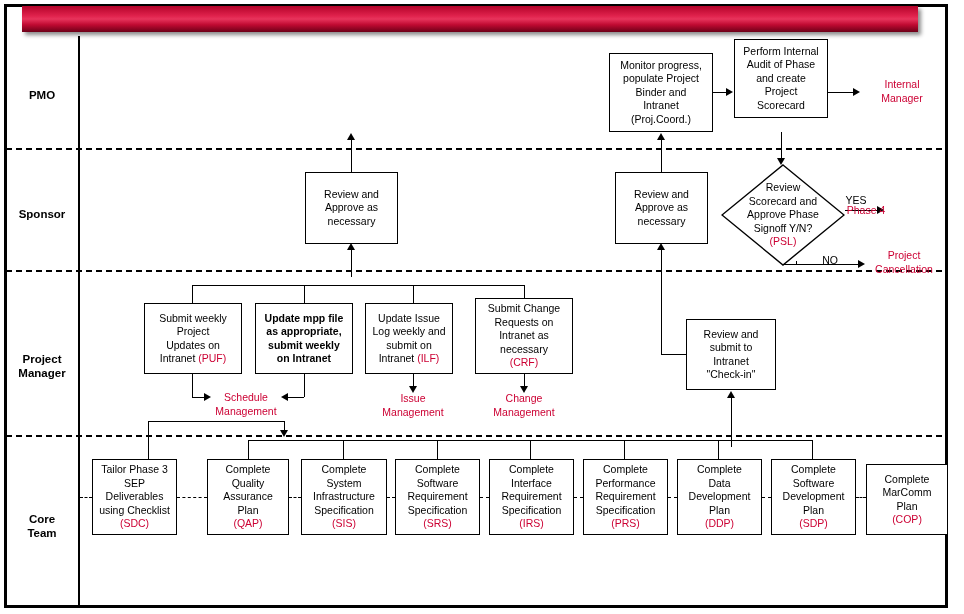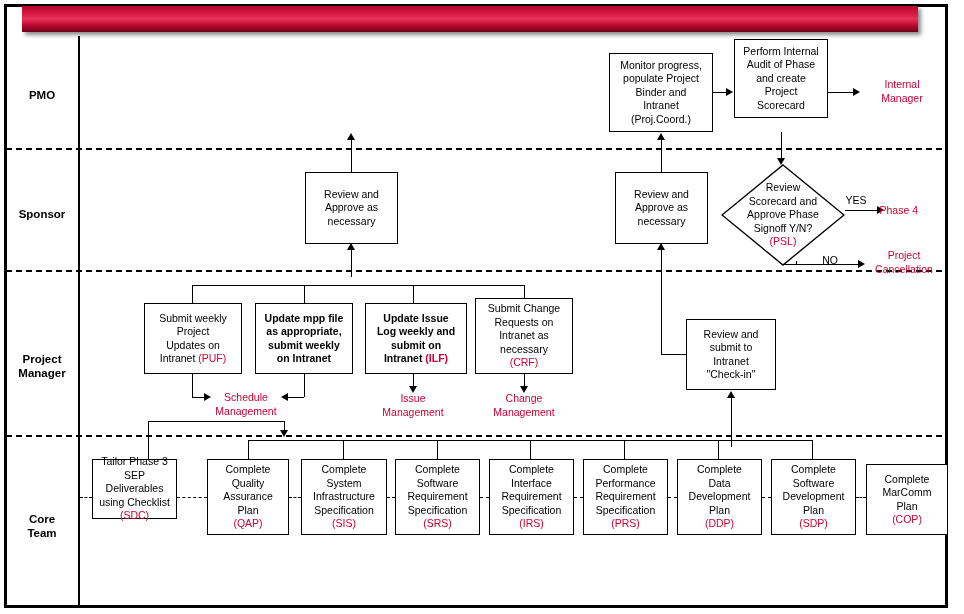--- a/index.html
+++ b/index.html
@@ -177,21 +177,21 @@
       <polygon points="62,1 123,51 62,101 1,51" fill="#ffffff" stroke="#000000" stroke-width="1.4"></polygon>
     </svg>
     <div class="diamond-label">
         <div>Review<br>Scorecard and<br>Approve Phase<br>Signoff Y/N?<br><span class="code">(PSL)</span></div>
       </div>
   </div>
 
   <div class="hline" style="left:845px;top:210px;width:33px;"></div>
   <div class="arrow-right" style="left:877px;top:206px;"></div>
   <div class="blacktext" style="left:834px;top:194px;width:44px;text-align:center;">YES</div>
-  <div class="redtext" style="left:856px;top:204px;width:62px;text-align:right;">Phase 4</div>
+  <div class="redtext" style="left:835px;top:204px;width:62px;">Phase 4</div>
 
   <div class="vline" style="left:783px;top:265px;height:-0px;"></div>
   <div class="vline" style="left:783px;top:261px;height:4px;"></div>
   <div class="vline" style="left:796px;top:261px;height:4px;"></div>
   <div class="vline" style="left:783px;top:249px;height:16px;"></div>
   <div class="hline" style="left:783px;top:264px;width:77px;"></div>
   <div class="arrow-right" style="left:858px;top:260px;"></div>
   <div class="blacktext" style="left:812px;top:254px;width:36px;">NO</div>
   <div class="redtext" style="left:862px;top:249px;width:84px;">Project
 Cancellation</div>
@@ -210,21 +210,21 @@
   <div class="arrow-up" style="left:657px;top:243px;"></div>
 
   <div class="box" style="left:144px;top:303px;width:98px;height:71px;">
       <div>Submit weekly<br>Project<br>Updates on<br>Intranet <span class="code">(PUF)</span></div>
     </div>
 
   <div class="box" style="left:255px;top:303px;width:98px;height:71px;font-weight:bold;">
       <div>Update mpp file<br>as appropriate,<br>submit weekly<br>on Intranet</div>
     </div>
 
-  <div class="box" style="left:365px;top:303px;width:102px;height:71px;font-weight:bold;">
+  <div class="box" style="left:365px;top:303px;width:88px;height:71px;">
       <div>Update Issue<br>Log weekly and<br>submit on<br>Intranet <span class="code">(ILF)</span></div>
     </div>
 
   <div class="box" style="left:475px;top:298px;width:98px;height:76px;">
       <div>Submit Change<br>Requests on<br>Intranet as<br>necessary<br><span class="code">(CRF)</span></div>
     </div>
 
   <div class="box" style="left:686px;top:319px;width:90px;height:71px;">
       <div>Review and<br>submit to<br>Intranet<br>"Check-in"</div>
     </div>
@@ -260,21 +260,21 @@
 
   <div class="hline" style="left:248px;top:440px;width:565px;"></div>
   <div class="vline" style="left:248px;top:440px;height:19px;"></div>
   <div class="vline" style="left:343px;top:440px;height:19px;"></div>
   <div class="vline" style="left:437px;top:440px;height:19px;"></div>
   <div class="vline" style="left:530px;top:440px;height:19px;"></div>
   <div class="vline" style="left:624px;top:440px;height:19px;"></div>
   <div class="vline" style="left:718px;top:440px;height:19px;"></div>
   <div class="vline" style="left:812px;top:440px;height:19px;"></div>
 
-  <div class="box" style="left:92px;top:459px;width:85px;height:60px;">
+  <div class="box" style="left:92px;top:459px;width:85px;height:76px;">
       <div>Tailor Phase 3<br>SEP<br>Deliverables<br>using Checklist<br><span class="code">(SDC)</span></div>
     </div>
   <div class="box" style="left:207px;top:459px;width:82px;height:76px;">
       <div>Complete<br>Quality<br>Assurance<br>Plan<br><span class="code">(QAP)</span></div>
     </div>
   <div class="box" style="left:301px;top:459px;width:86px;height:76px;">
       <div>Complete<br>System<br>Infrastructure<br>Specification<br><span class="code">(SIS)</span></div>
     </div>
   <div class="box" style="left:395px;top:459px;width:85px;height:76px;">
       <div>Complete<br>Software<br>Requirement<br>Specification<br><span class="code">(SRS)</span></div>

